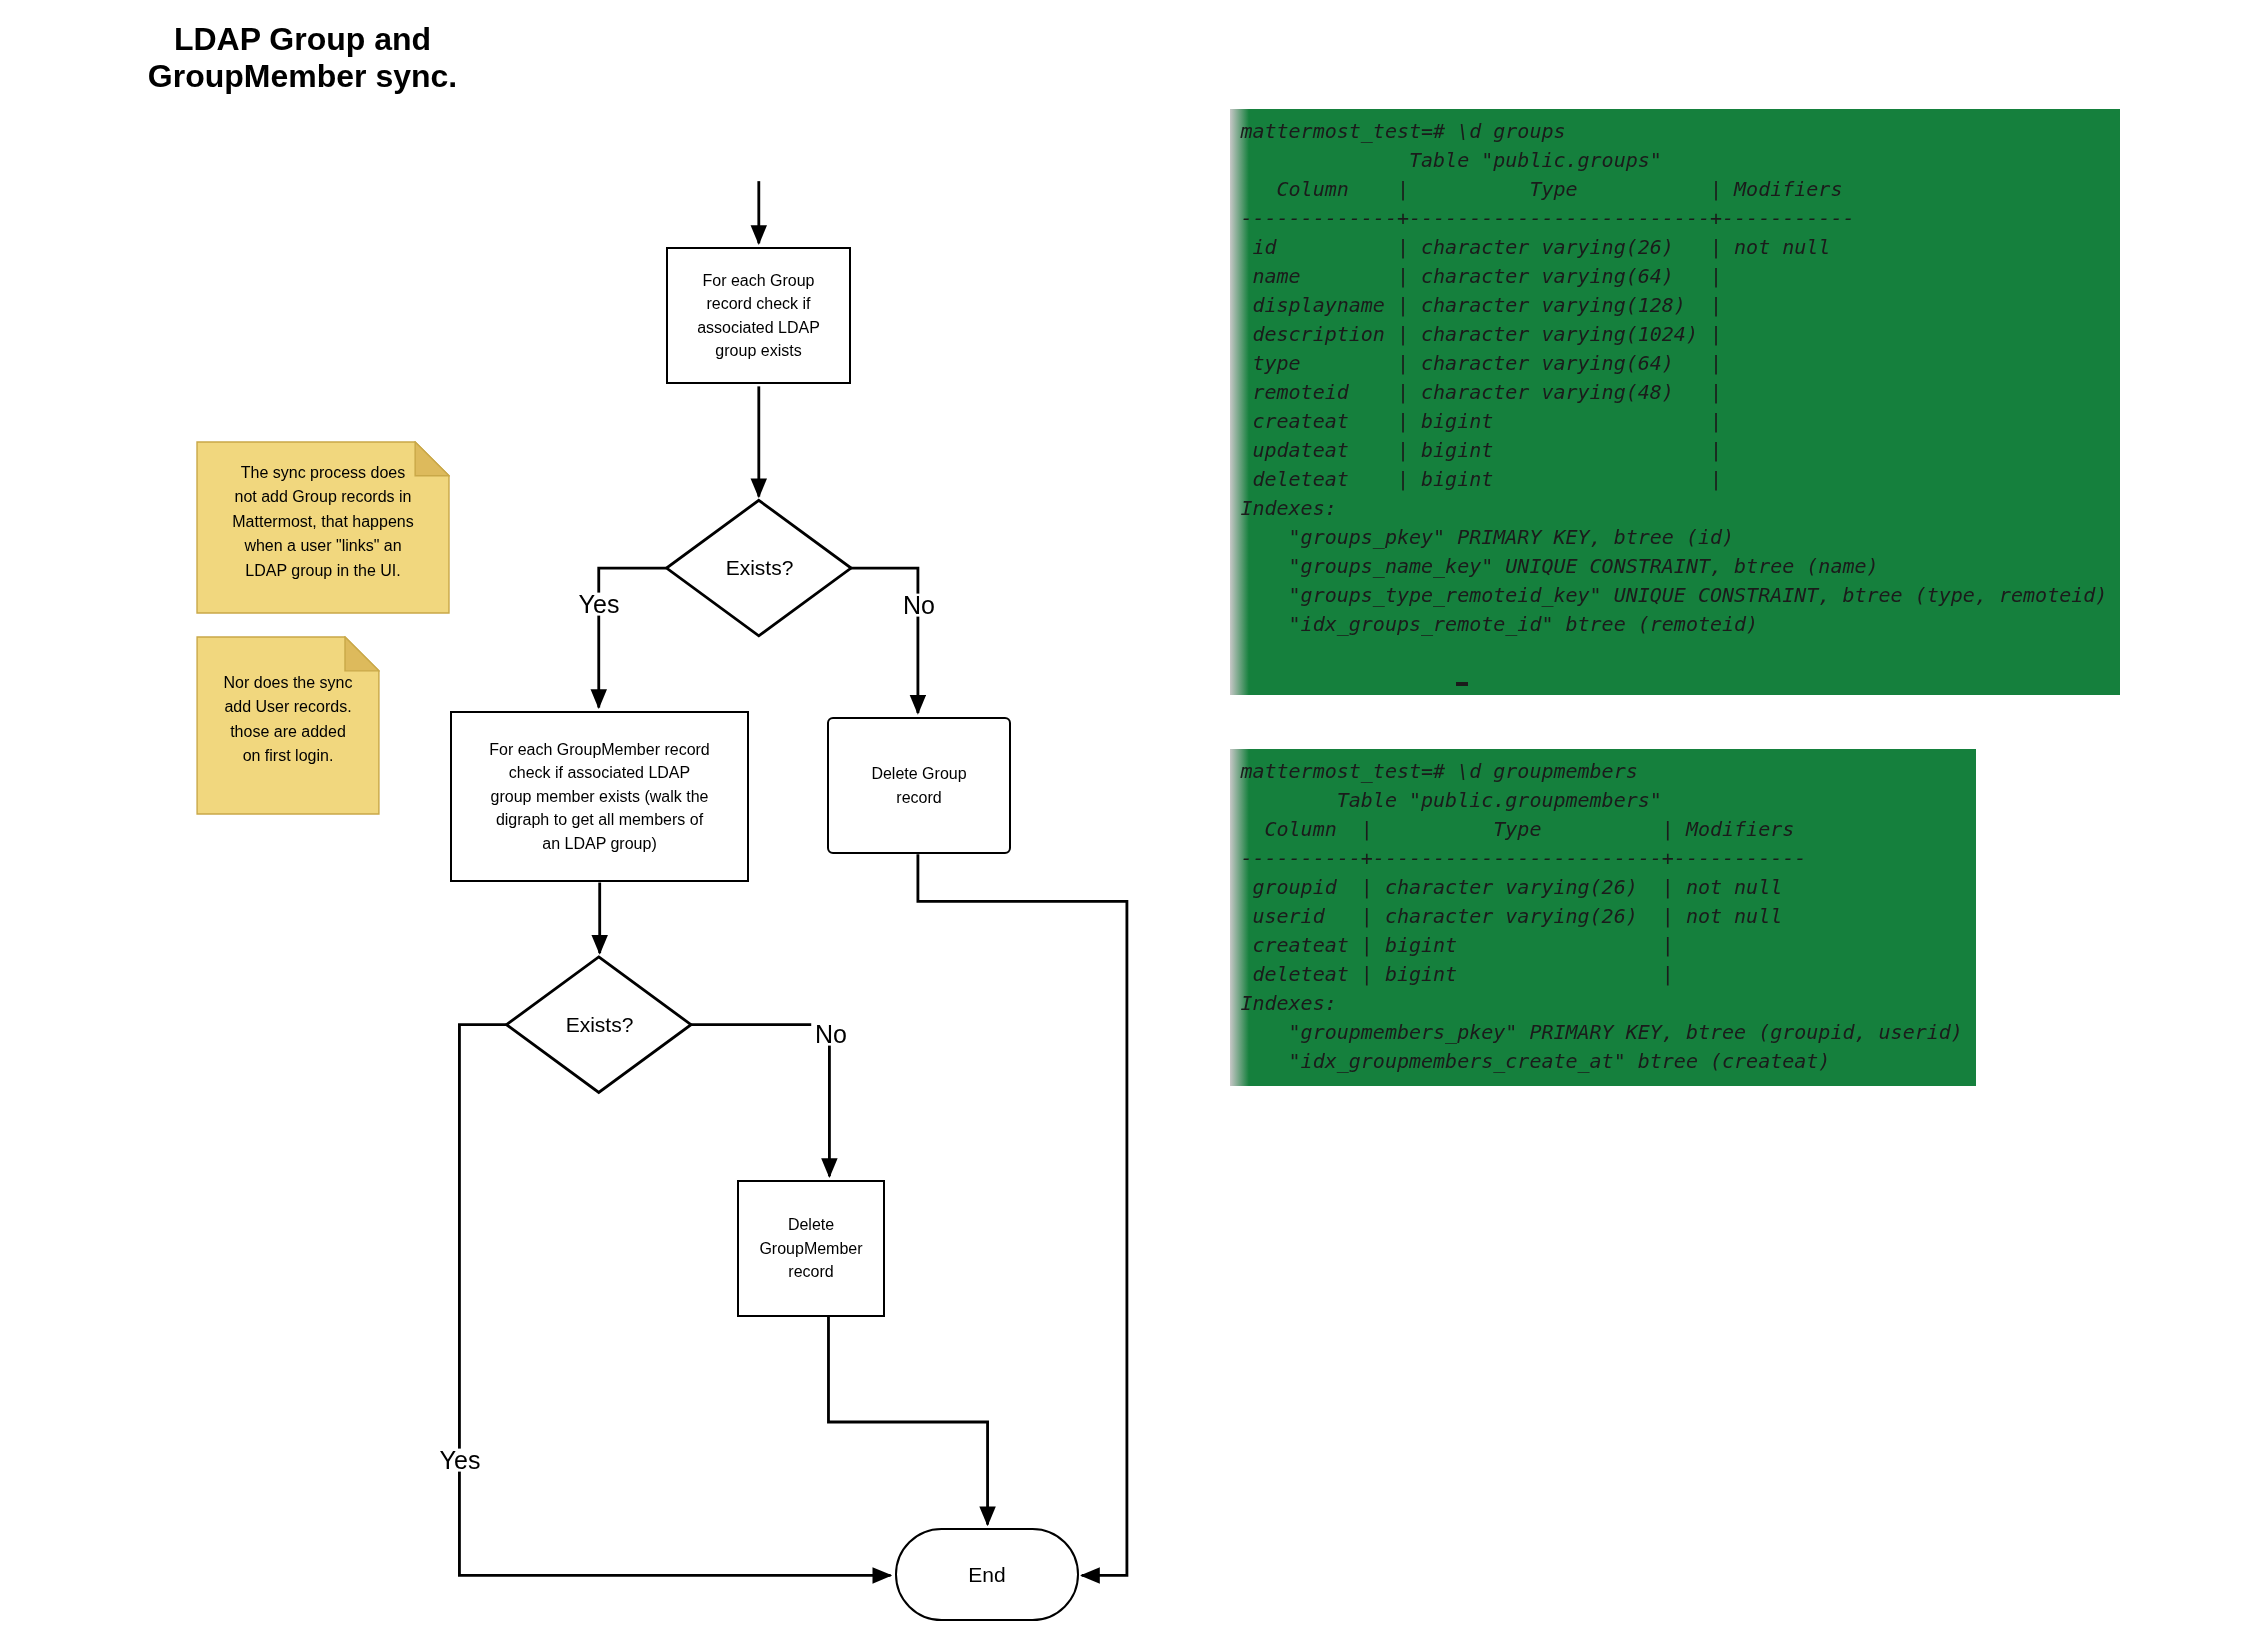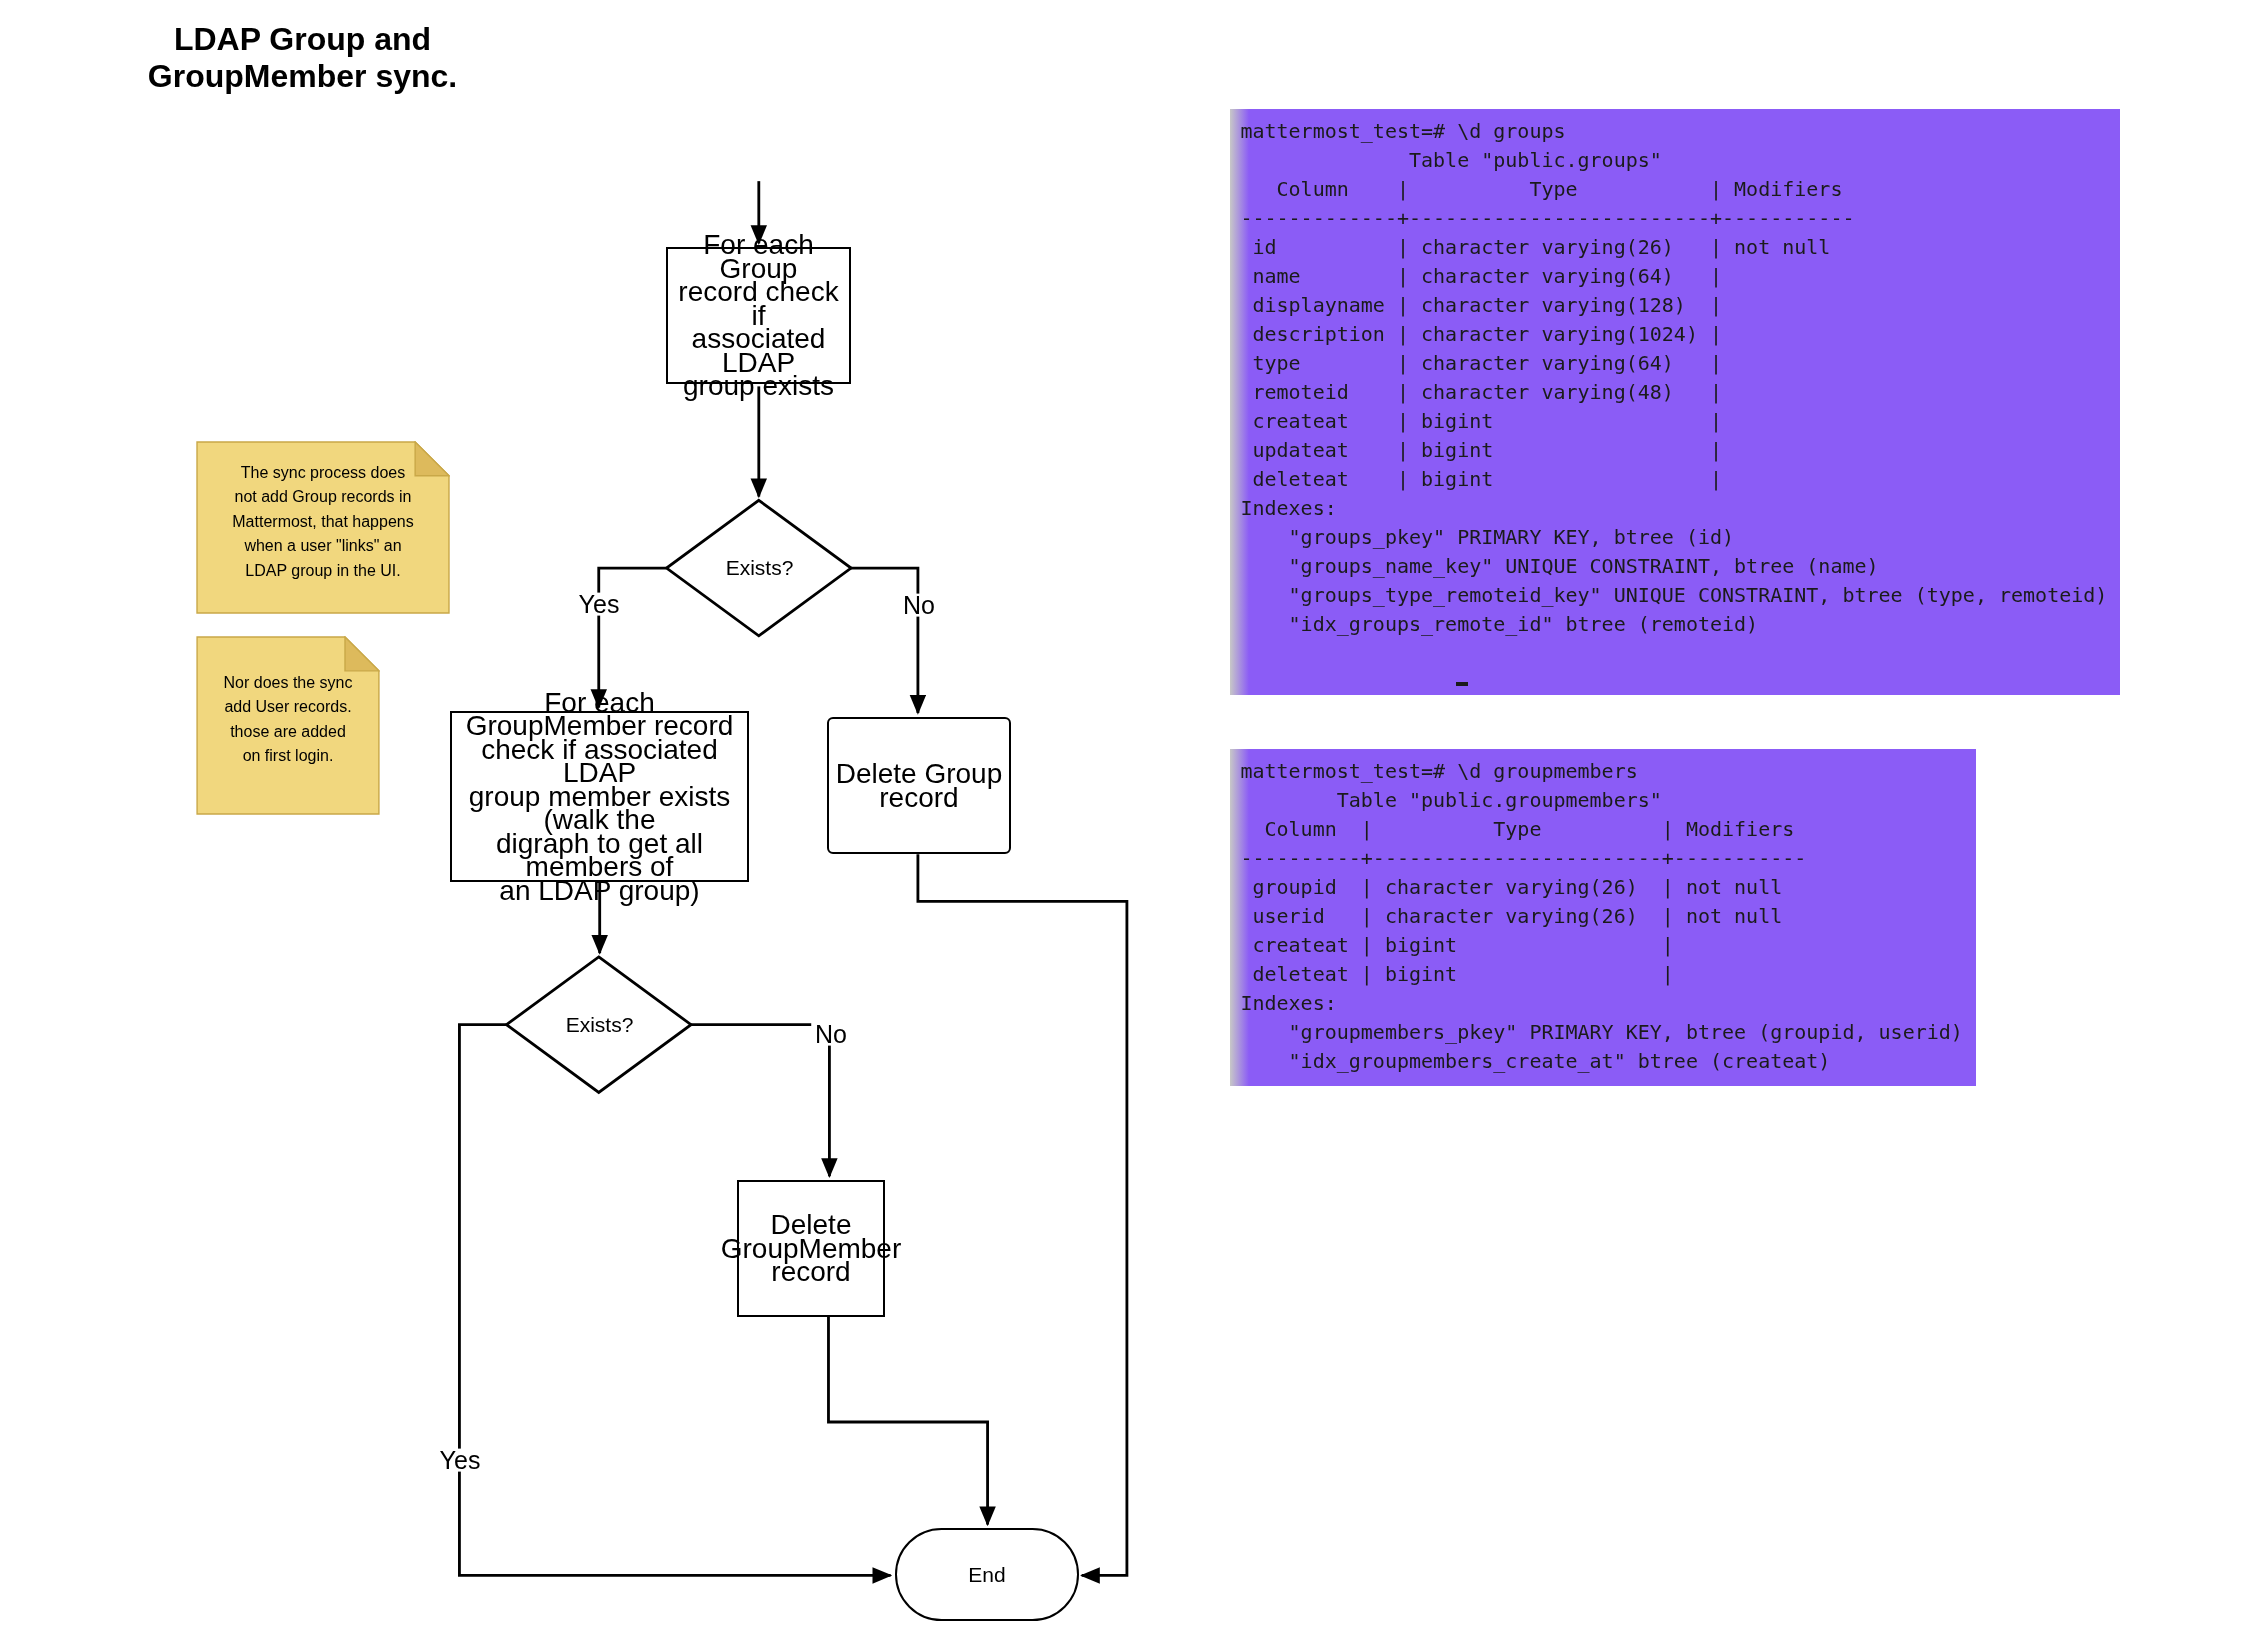--- a/index.html
+++ b/index.html
@@ -18,21 +18,21 @@
   #edges{position:absolute;left:0;top:0;width:2267px;height:1637px;z-index:1;}
   #edges path, #edges polygon{vector-effect:none;}
 
   
   .node{
     position:absolute;z-index:2;
     display:flex;align-items:center;justify-content:center;
     text-align:center;
     background:#ffffff;border:2.8px solid #000;
     box-sizing:border-box;
-    font-size:28px;line-height:23.5px;
+    font-size:16px;line-height:23.5px;
   }
   .pill{border-radius:47px;font-size:21px;}
   .dlabel{
     position:absolute;z-index:2;background:transparent;border:none;
     display:flex;align-items:center;justify-content:center;
     font-size:21px;text-align:center;
   }
   .edge-label{
     position:absolute;z-index:3;
     transform:translate(-50%,-50%);
@@ -55,23 +55,24 @@
     position:absolute;left:0;top:0;right:0;bottom:0;
     display:flex;align-items:center;justify-content:center;
     text-align:center;
     font-size:16px;line-height:24.5px;
     padding:5.6px 9.4px 17px 9.4px;box-sizing:border-box;
   }
 
   
   .term{
     position:absolute;z-index:2;
-    background:#8b5cf6;
+    background:#15803d;
     padding:7.5px 13px 9.4px 10.4px;
     box-sizing:border-box;
+    font-style:italic;
   }
   .term::before{
     content:"";
     position:absolute;left:0;top:0;bottom:0;width:19px;
     background:linear-gradient(to right, var(--strip,#c7c7c7), rgba(255,255,255,0));
   }
   .term pre{
     margin:0;position:relative;
     font-family:"DejaVu Sans Mono","Liberation Mono",monospace;
     font-size:20px;line-height:29px;

